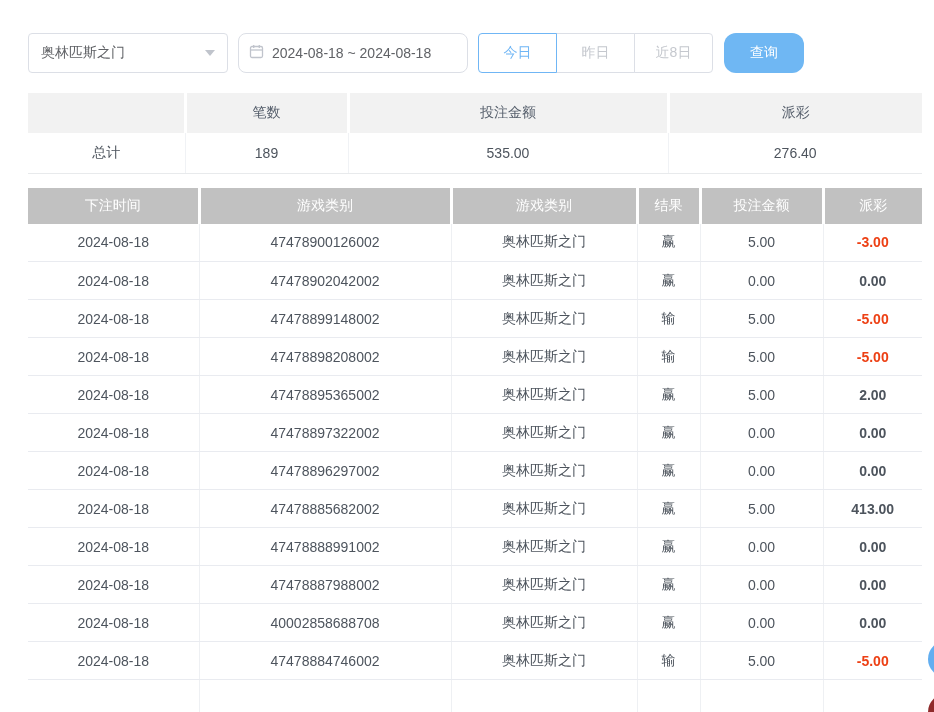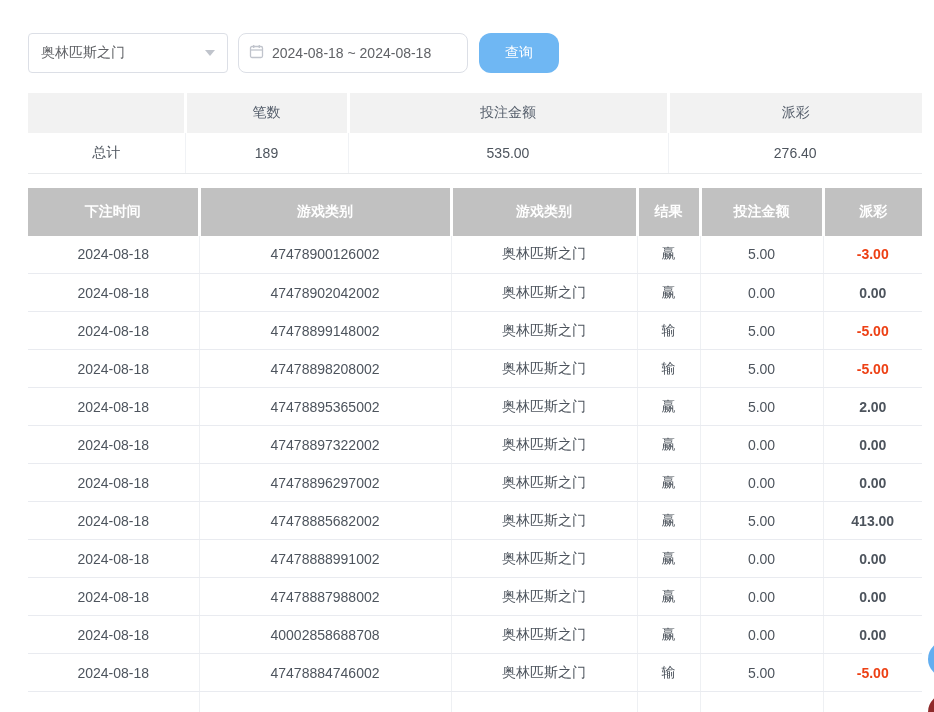--- a/index.html
+++ b/index.html
@@ -60,21 +60,21 @@
   .summary-table th:last-child { border-right: none; }
   .summary-table td {
     height: 40px; text-align: center; color: #4d545d; background: #fff;
     border-right: 1px solid #f0f2f5; border-bottom: 1px solid #e8eaec;
   }
   .summary-table td:last-child { border-right: none; }
 
   
   .detail-table { margin-top: 14px; width: 894px; font-size: 14px; }
   .detail-table th {
-    background: #c1c1c1; color: #ffffff; font-weight: 700; height: 48px;
+    background: #c1c1c1; color: #ffffff; font-weight: 400; height: 36px;
     border-right: 3px solid #fff; text-align: center;
   }
   .detail-table th:last-child { border-right: none; }
   .detail-table td {
     height: 38px; text-align: center; color: #4d545d;
     border-bottom: 1px solid #e9ebf0; border-right: 1px solid #eef0f3; background: #fff;
   }
   .detail-table td:last-child { border-right: none; font-weight: bold; }
   .detail-table td.neg { color: #ed4014; }
 
@@ -100,20 +100,25 @@
         <svg width="15" height="15" viewBox="0 0 15 15">
           <rect x="1.5" y="2.5" width="12" height="11" rx="1.5" fill="none" stroke="#c0c4cc" stroke-width="1.3"></rect>
           <line x1="4.7" y1="1" x2="4.7" y2="4" stroke="#c0c4cc" stroke-width="1.3"></line>
           <line x1="10.3" y1="1" x2="10.3" y2="4" stroke="#c0c4cc" stroke-width="1.3"></line>
           <line x1="1.5" y1="6" x2="13.5" y2="6" stroke="#c0c4cc" stroke-width="1.3"></line>
         </svg>
       </span>
       <span>2024-08-18 ~ 2024-08-18</span>
     </div>
 
+    <div class="btn-group">
+        <button class="quick-btn active">今日</button>
+        <button class="quick-btn">昨日</button>
+        <button class="quick-btn">近8日</button>
+      </div>
 
     <button class="query-btn">查询</button>
   </div>
 
   <table class="summary-table">
     <colgroup>
         <col style="width:157px">
         <col style="width:163px">
         <col style="width:320px">
         <col style="width:254px">

